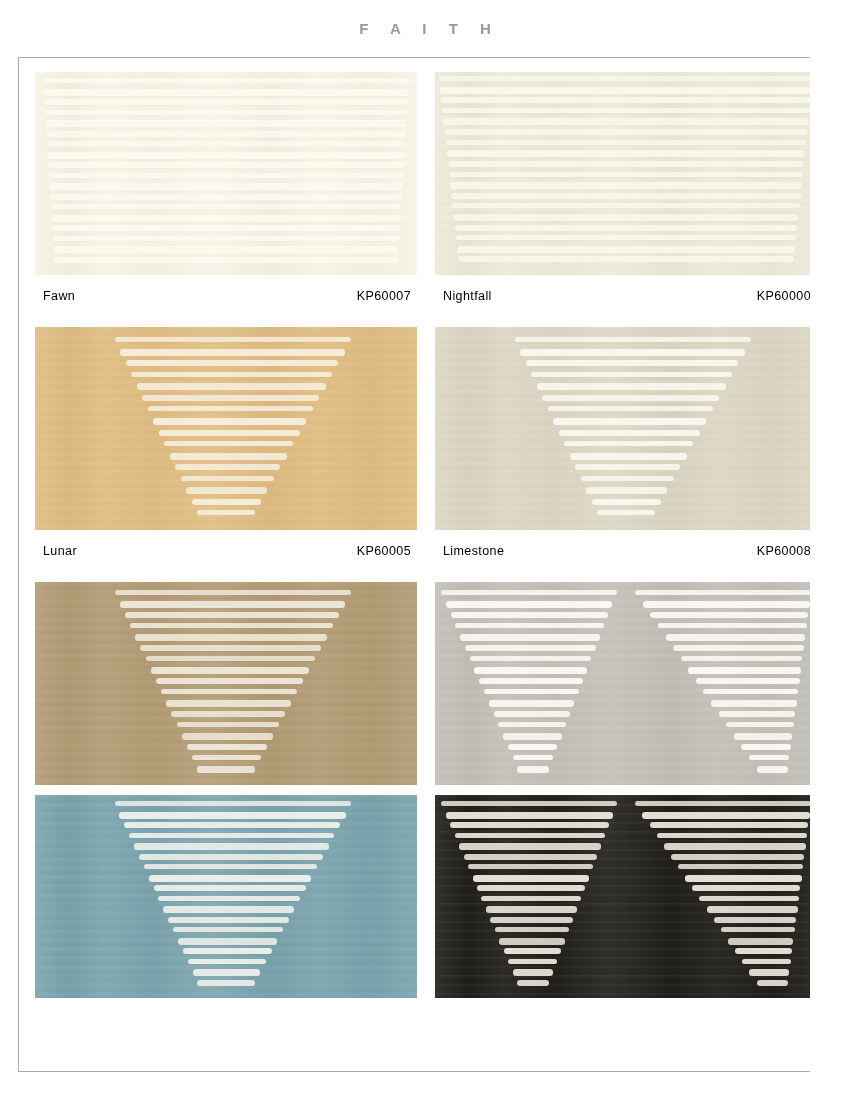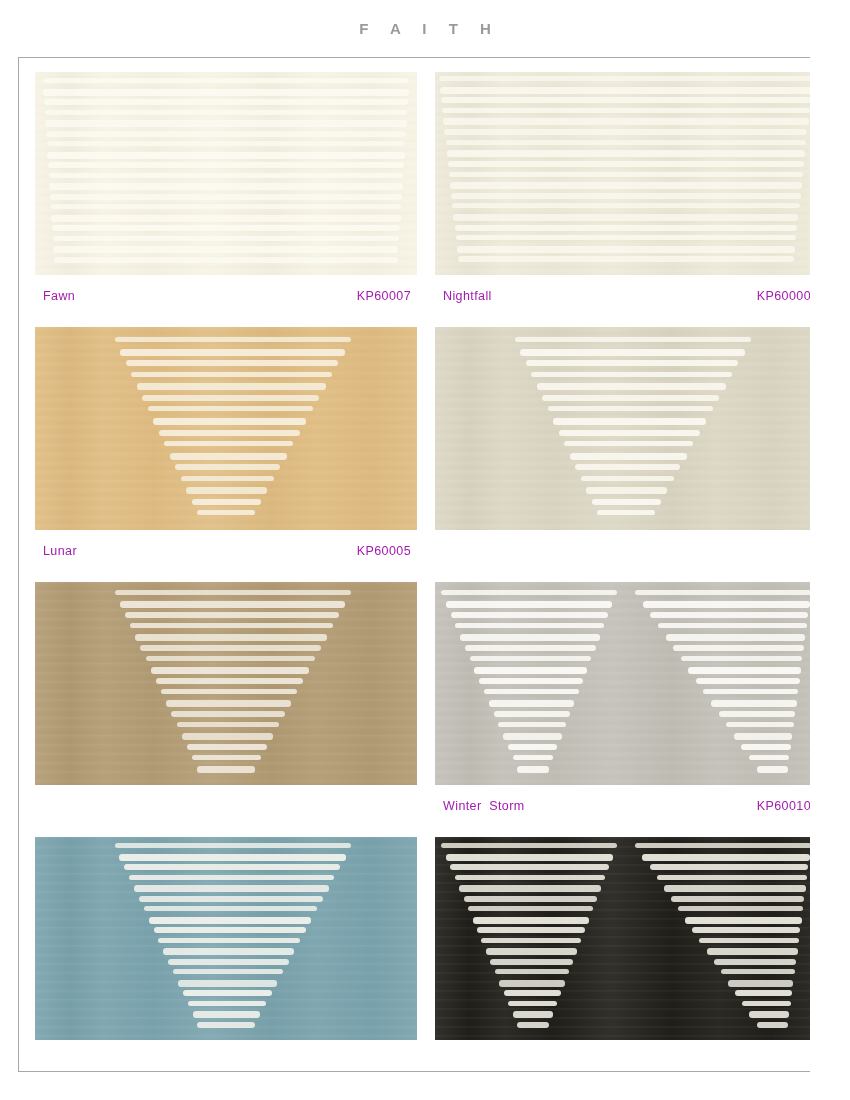--- a/index.html
+++ b/index.html
@@ -128,21 +128,21 @@
     height: 42px;
     display: flex;
     align-items: center;
     justify-content: space-between;
     padding: 0 2px 0 8px;
     box-sizing: border-box;
   }
   .swatch-name,
   .swatch-code {
     font-size: 12.5px;
-    color: #a21caf;
+    color: #000000;
     letter-spacing: 0.4px;
     white-space: pre;
   }
   .swatch-code { padding-right: 4px; }
 
   .rule {
     position: absolute;
     left: 0;
     right: 0;
     bottom: 0;
@@ -268,20 +268,24 @@
               <div class="stripe" style="left: 118.1px; top: 90.9px; width: 153.1px; background: rgb(250, 248, 240); opacity: 0.95; height: 7px;"></div>
               <div class="stripe" style="left: 123.7px; top: 102.5px; width: 141.1px; background: rgb(250, 248, 240); opacity: 0.931; height: 6px;"></div>
               <div class="stripe" style="left: 129.2px; top: 114.1px; width: 129.1px; background: rgb(250, 248, 240); opacity: 0.912; height: 5px;"></div>
               <div class="stripe" style="left: 134.7px; top: 125.6px; width: 117.1px; background: rgb(250, 248, 240); opacity: 0.893; height: 7px;"></div>
               <div class="stripe" style="left: 140.2px; top: 137.2px; width: 105.2px; background: rgb(250, 248, 240); opacity: 0.874; height: 6px;"></div>
               <div class="stripe" style="left: 145.8px; top: 148.8px; width: 93.2px; background: rgb(250, 248, 240); opacity: 0.855; height: 5px;"></div>
               <div class="stripe" style="left: 151.3px; top: 160.3px; width: 81.2px; background: rgb(250, 248, 240); opacity: 0.836; height: 7px;"></div>
               <div class="stripe" style="left: 156.8px; top: 171.9px; width: 69.3px; background: rgb(250, 248, 240); opacity: 0.9405; height: 6px;"></div>
               <div class="stripe" style="left: 162.3px; top: 183.4px; width: 57.3px; background: rgb(250, 248, 240); opacity: 0.9215; height: 5px;"></div>
             </div>
+          </div>
+          <div class="caption">
+            <span class="swatch-name">Limestone</span>
+            <span class="swatch-code">KP60008</span>
           </div>
         </div>
         <div class="card">
           <div class="chip">
             <div class="chip-base" style="background: rgb(179, 156, 116);"></div>
             <div class="chip-grain"></div>
             <div class="chip-grain2"></div>
             <div class="stripes">
               <div class="stripe" style="left: 79.5px; top: 8px; width: 236.8px; background: rgb(239, 233, 220); opacity: 0.836; height: 5px;"></div>
               <div class="stripe" style="left: 84.6px; top: 19px; width: 225.6px; background: rgb(239, 233, 220); opacity: 0.9405; height: 7px;"></div>
@@ -337,24 +341,20 @@
               <div class="stripe" style="left: 291.2px; top: 140px; width: 67.7px; background: rgb(251, 250, 246); opacity: 0.855; height: 5px;"></div>
               <div class="stripe" style="left: 68.1px; top: 151px; width: 58.6px; background: rgb(251, 250, 246); opacity: 0.836; height: 7px;"></div>
               <div class="stripe" style="left: 298.7px; top: 151px; width: 58.6px; background: rgb(251, 250, 246); opacity: 0.836; height: 7px;"></div>
               <div class="stripe" style="left: 72.9px; top: 162px; width: 49.6px; background: rgb(251, 250, 246); opacity: 0.9405; height: 6px;"></div>
               <div class="stripe" style="left: 306.3px; top: 162px; width: 49.6px; background: rgb(251, 250, 246); opacity: 0.9405; height: 6px;"></div>
               <div class="stripe" style="left: 77.6px; top: 173px; width: 40.6px; background: rgb(251, 250, 246); opacity: 0.9215; height: 5px;"></div>
               <div class="stripe" style="left: 313.9px; top: 173px; width: 40.6px; background: rgb(251, 250, 246); opacity: 0.9215; height: 5px;"></div>
               <div class="stripe" style="left: 82.4px; top: 184px; width: 31.6px; background: rgb(251, 250, 246); opacity: 0.9025; height: 7px;"></div>
               <div class="stripe" style="left: 321.5px; top: 184px; width: 31.6px; background: rgb(251, 250, 246); opacity: 0.9025; height: 7px;"></div>
             </div>
-          </div>
-          <div class="caption">
-            <span class="swatch-name">Winter  Storm</span>
-            <span class="swatch-code">KP60010</span>
           </div>
         </div>
         <div class="card">
           <div class="chip">
             <div class="chip-base" style="background: rgb(123, 164, 174);"></div>
             <div class="chip-grain"></div>
             <div class="chip-grain2"></div>
             <div class="stripes">
               <div class="stripe" style="left: 79.5px; top: 6px; width: 236.8px; background: rgb(238, 240, 234); opacity: 0.8536; height: 5px;"></div>
               <div class="stripe" style="left: 84.3px; top: 16.5px; width: 226.3px; background: rgb(238, 240, 234); opacity: 0.9603; height: 7px;"></div>

